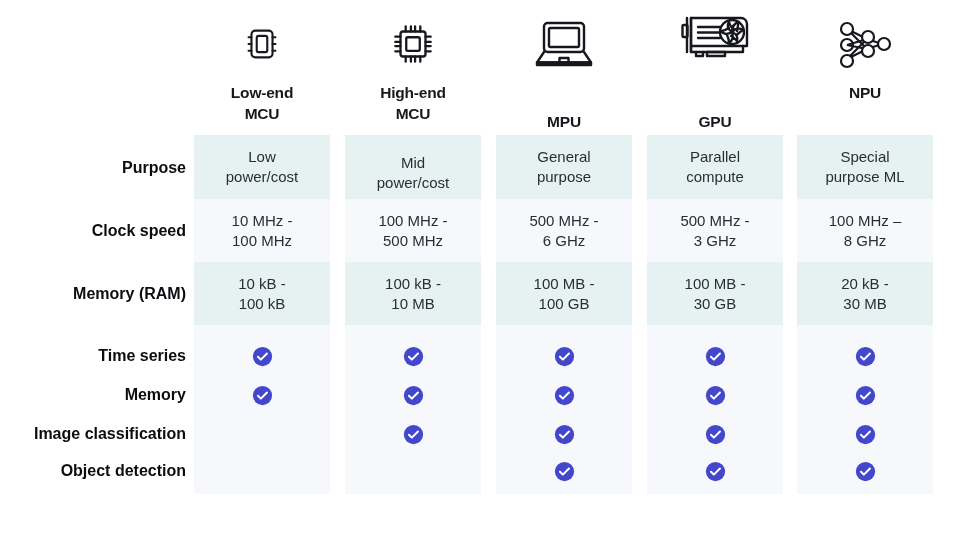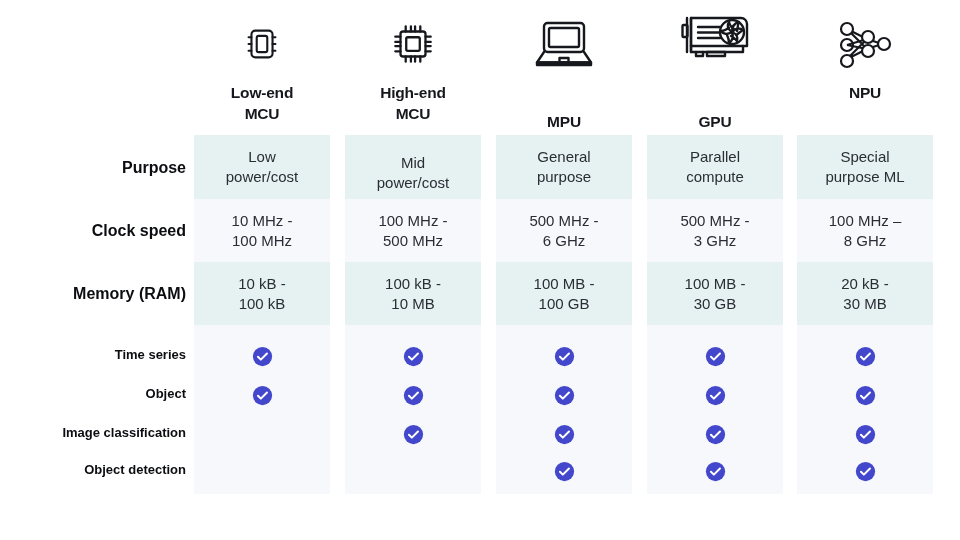--- a/index.html
+++ b/index.html
@@ -84,21 +84,21 @@
   
   .rowlabel {
     position: absolute;
     right: 774px;       
     text-align: right;
     font-weight: bold;
     color: #0c0d11;
     white-space: nowrap;
   }
   .rowlabel.big   { font-size: 16px; }
-  .rowlabel.small { font-size: 13px; }
+  .rowlabel.small { font-size: 16px; }
 
   
   .checkcell {
     position: absolute;
     width: 136px;
     height: 24px;
     display: flex;
     align-items: center;
     justify-content: center;
   }
@@ -237,21 +237,21 @@
   <div class="vcell col-1" style="top:262px;height:63px">100 kB -
 10 MB</div>
   <div class="vcell col-2" style="top:262px;height:63px">100 MB -
 100 GB</div>
   <div class="vcell col-3" style="top:262px;height:63px">100 MB -
 30 GB</div>
   <div class="vcell col-4" style="top:262px;height:63px">20 kB -
 30 MB</div>
 
   <div class="rowlabel small" style="top:347px">Time series</div>
-  <div class="rowlabel small" style="top:386px">Object</div>
+  <div class="rowlabel small" style="top:386px">Memory</div>
   <div class="rowlabel small" style="top:425px">Image classification</div>
   <div class="rowlabel small" style="top:462px">Object detection</div>
 
   <div class="checkcell col-0" style="top:344px">
       <svg class="check" viewBox="0 0 24 24">
         <circle cx="12" cy="12" r="11" fill="#4247cb"></circle>
         <path d="M6.8 12.3l3.3 3.3 7-7" fill="none" stroke="#ffffff" stroke-width="2.3" stroke-linecap="round" stroke-linejoin="round"></path>
       </svg>
     </div>
   <div class="checkcell col-1" style="top:344px">

